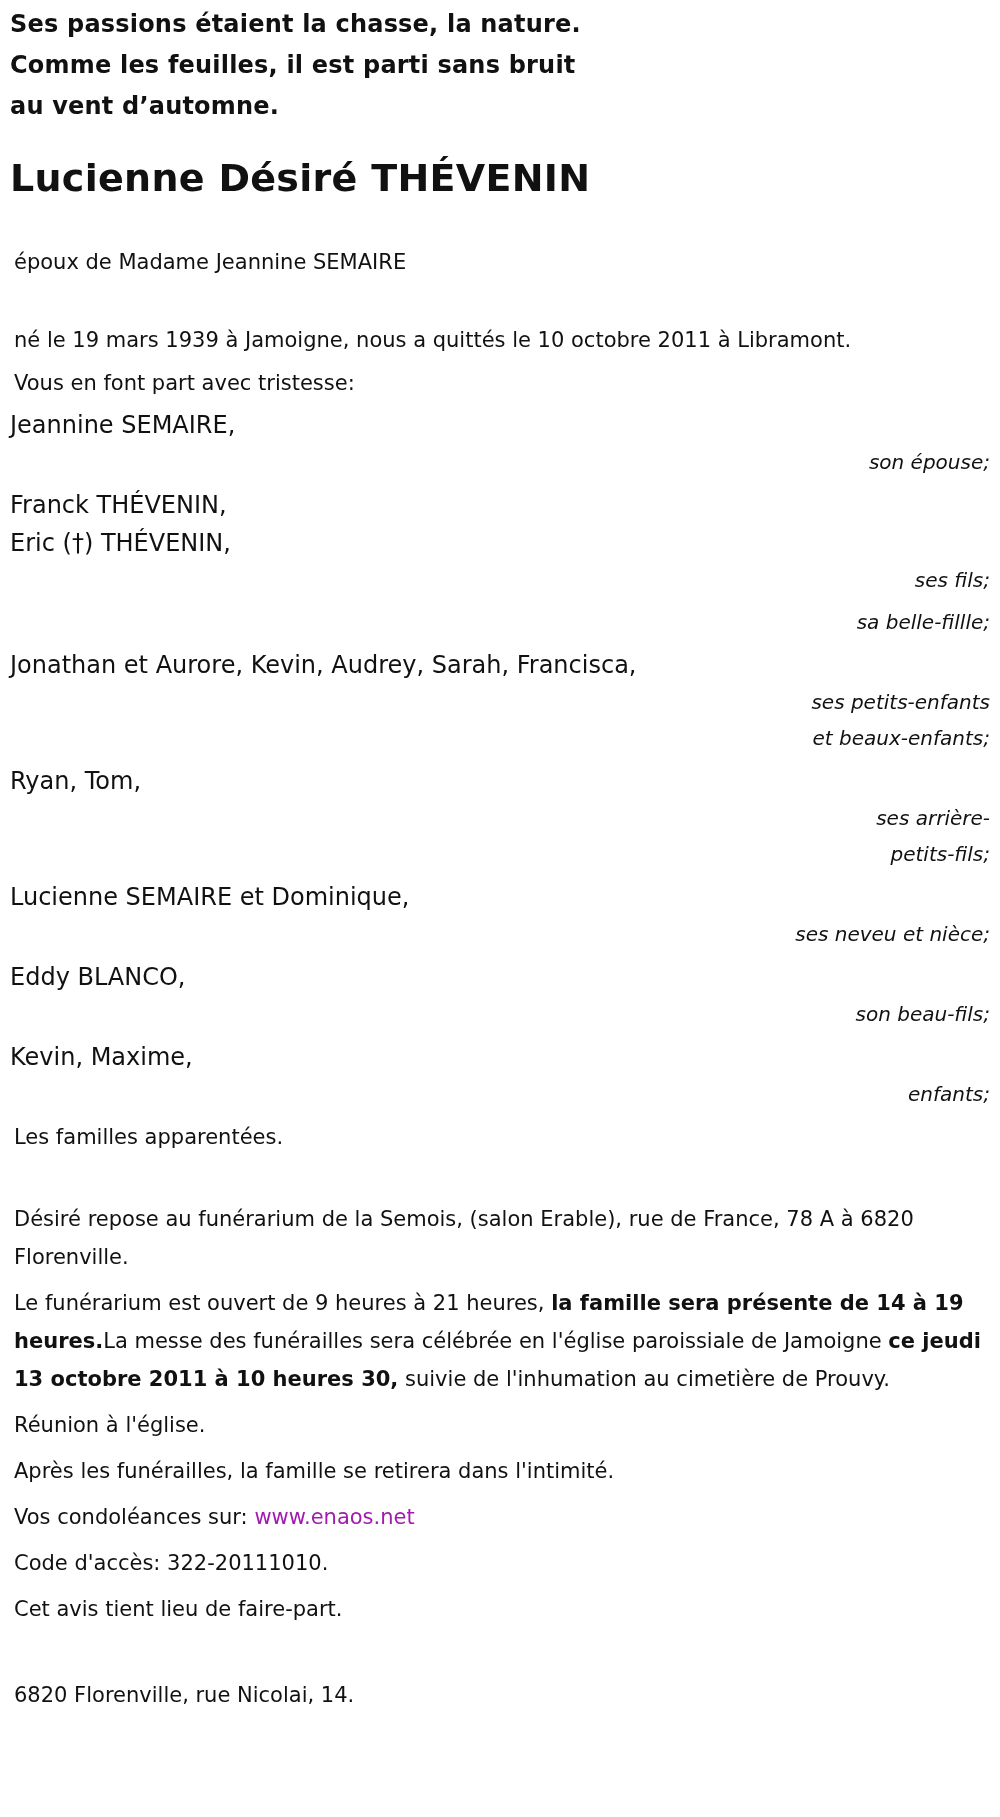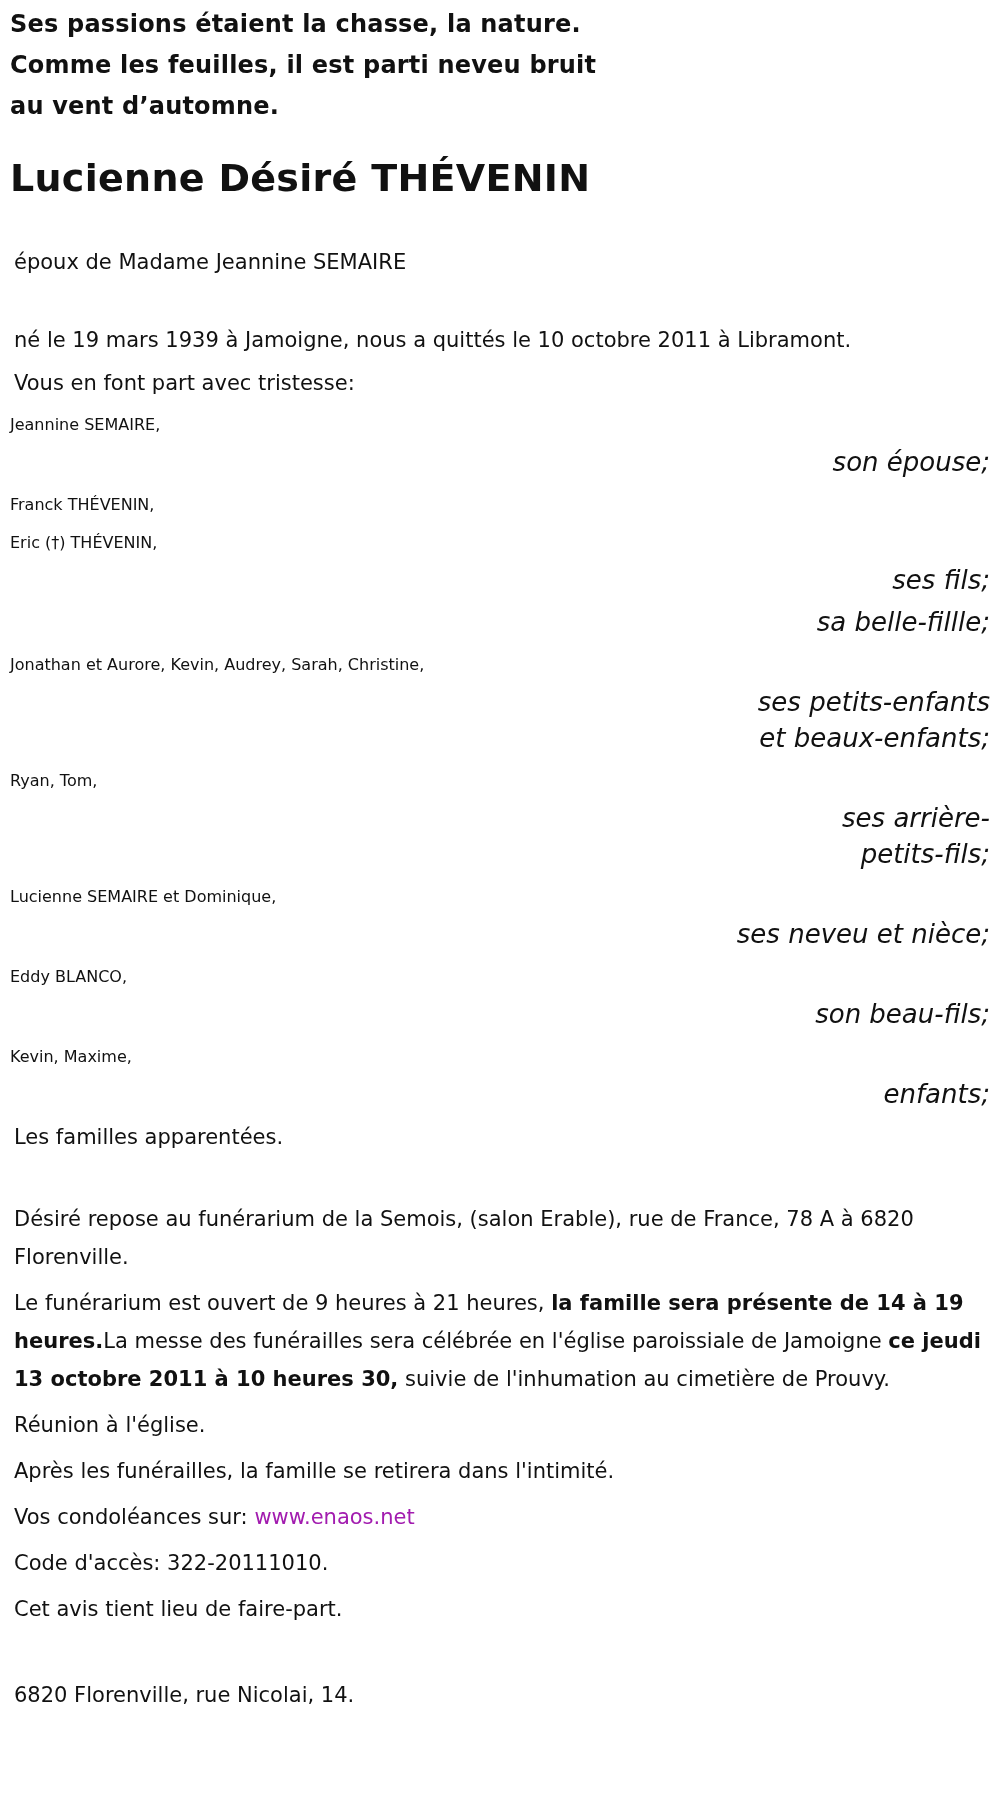--- a/index.html
+++ b/index.html
@@ -41,25 +41,25 @@
     }
     .spouse-line { margin-top: 42px; }
     .birth-line { margin-top: 40px; }
     .announce { margin-top: 5px; }
     .family { margin-top: 0; }
     .family-group {
       position: relative;
       margin-bottom: 6px;
     }
     .family-group .names {
-      font-size: 16px;
+      font-size: 24px;
       line-height: 38px;
     }
     .family-group .relation {
-      font-size: 26px;
+      font-size: 20px;
       line-height: 36px;
       font-style: italic;
       text-align: right;
       padding-right: 0;
       margin-right: -0px;
     }
     .family-group .relation div { white-space: nowrap; }
     .relatives { margin-top: 4px; }
     .funeral-home { margin-top: 44px; }
     .gap-sm { margin-top: 8px; }
@@ -67,21 +67,21 @@
     .address { margin-top: 48px; }
     .link { color: #a21caf; text-decoration: none; }
   </style>
 </head>
 <body>
 
 <div class="page">
 
   <div class="epigraph">
     <div>Ses passions étaient la chasse, la nature.</div>
-    <div>Comme les feuilles, il est parti neveu bruit</div>
+    <div>Comme les feuilles, il est parti sans bruit</div>
     <div>au vent d’automne.</div>
   </div>
 
   <h1 class="title">Lucienne Désiré THÉVENIN</h1>
 
   <p class="p spouse-line">époux de Madame Jeannine SEMAIRE</p>
 
   <p class="p birth-line">né le 19 mars 1939 à Jamoigne, nous a quittés le 10 octobre 2011 à Libramont.</p>
 
   <p class="p announce">Vous en font part avec tristesse:</p>
@@ -108,21 +108,21 @@
     </div>
 
     <div class="family-group">
       <div class="relation">
         <div>sa belle-fillle;</div>
       </div>
     </div>
 
     <div class="family-group">
       <div class="names">
-        <div>Jonathan et Aurore, Kevin, Audrey, Sarah, Christine,</div>
+        <div>Jonathan et Aurore, Kevin, Audrey, Sarah, Francisca,</div>
       </div>
       <div class="relation">
         <div>ses petits-enfants</div>
         <div>et beaux-enfants;</div>
       </div>
     </div>
 
     <div class="family-group">
       <div class="names">
         <div>Ryan, Tom,</div>

